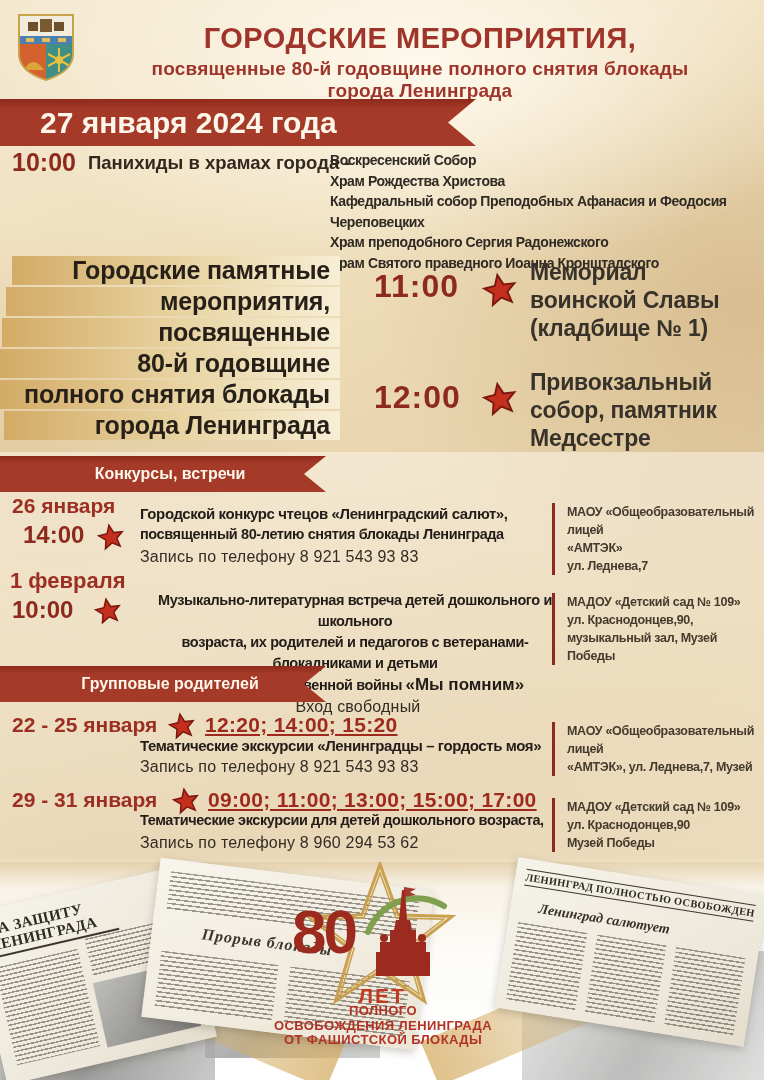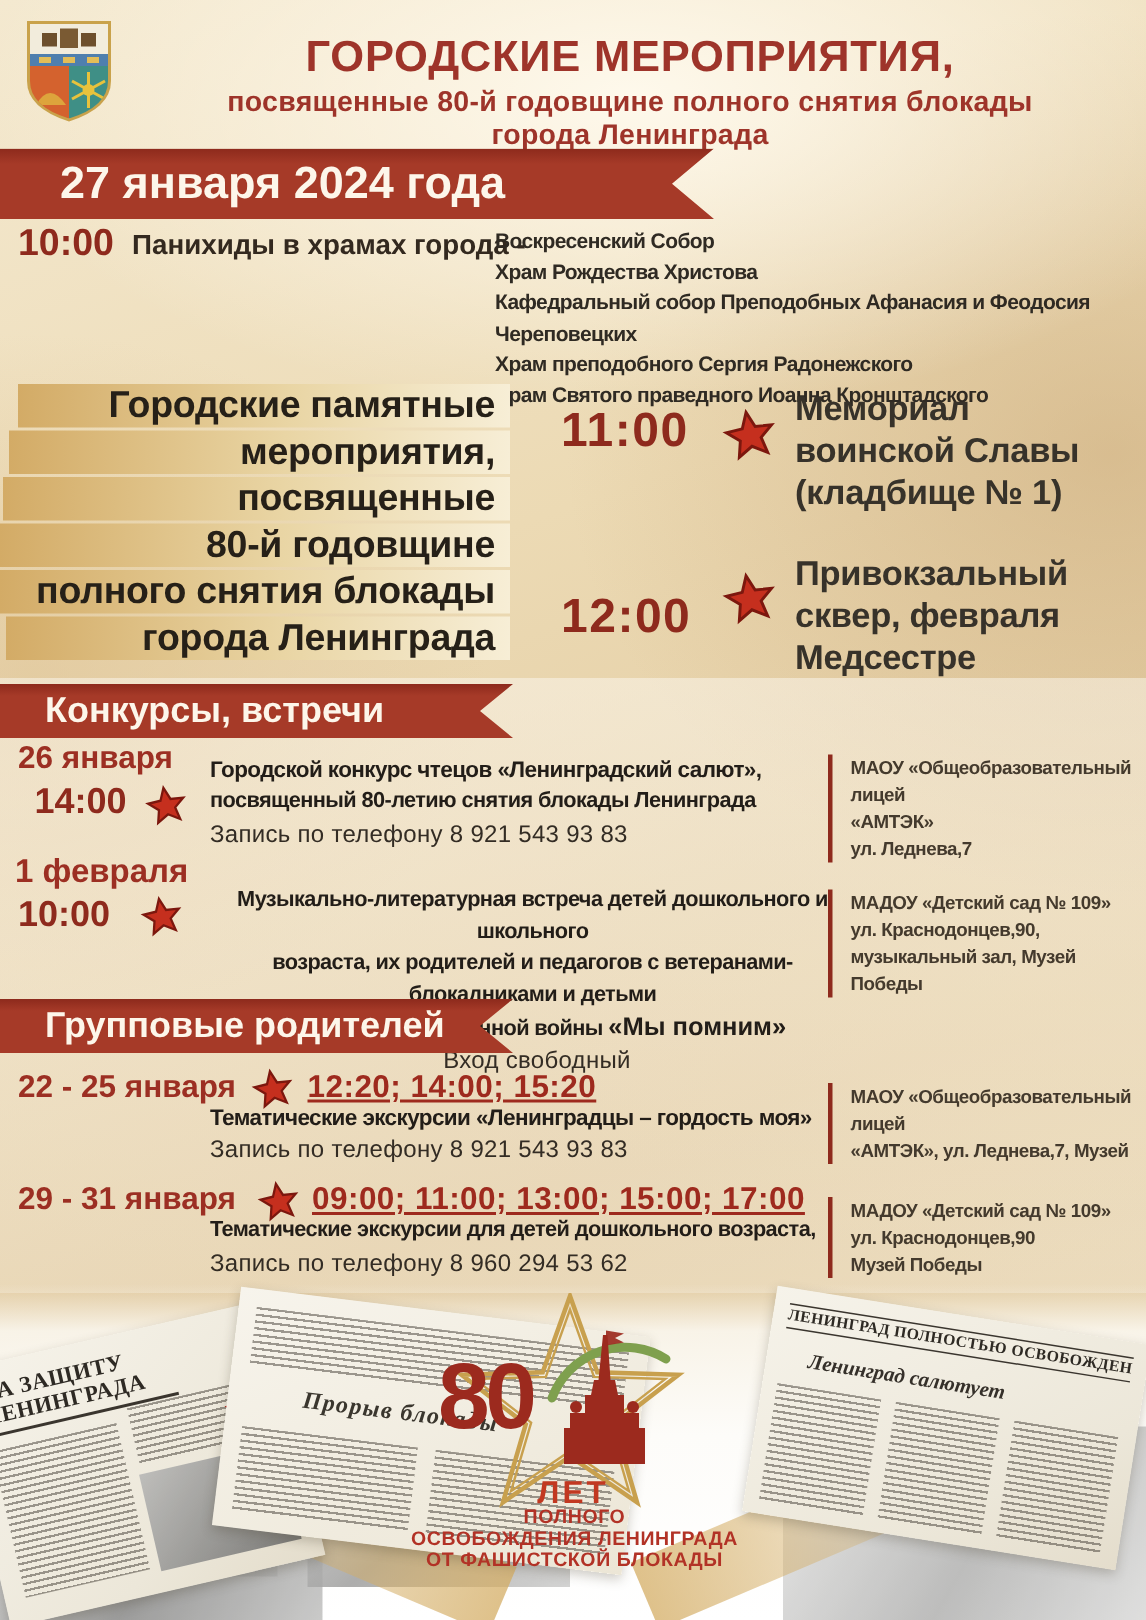--- a/index.html
+++ b/index.html
@@ -21,22 +21,22 @@
   .subtitle { font-size:19px; font-weight:bold; color:#9e342a; margin-top:3px; letter-spacing:.2px; }
 
   
   .ribbon {
     background:linear-gradient(to bottom,#8d2a1c 0,#a63a28 22%,#a63a28 100%);
     color:#fdf6ea; font-weight:bold; display:flex; align-items:center;
     clip-path:polygon(0 0,100% 0,calc(100% - 28px) 50%,100% 100%,0 100%);
     box-shadow:0 2px 4px rgba(80,40,20,.25);
   }
   .ribbon-date { left:0; top:99px; width:436px; height:47px; font-size:30px; padding-left:40px; }
-  .ribbon-sec  { width:312px; height:36px; font-size:24px; padding-left:30px;
-                 clip-path:polygon(0 0,100% 0,calc(100% - 22px) 50%,100% 100%,0 100%); }
+  .ribbon-sec  { width:312px; height:36px; font-size:16px; padding-left:14px;
+                 clip-path:polygon(0 0,100% 0,calc(100% - 22px) 50%,100% 100%,0 100%);justify-content:center; }
 
   
   .time-red { color:#8e2a1d; font-weight:bold; }
   .pan-label { font-size:18.5px; font-weight:bold; color:#33291f; }
   .church { font-size:14px; font-weight:bold; letter-spacing:-0.4px; color:#2f2a23; line-height:20.5px; }
 
   
   .gold-row {
     height:29px; margin-bottom:2px; display:flex; align-items:center; justify-content:flex-end;
     padding-right:10px; background:linear-gradient(90deg,#d3ab66 0%,#e9d5a4 55%,#f7eed6 100%);
@@ -162,27 +162,27 @@
   <div class="abs big-time" style="left:374px; top:268px;">11:00</div>
   <svg class="abs star" style="left:482px; top:272px;" width="36" height="36" viewBox="0 0 24 24">
     <path d="M12 1.8l2.9 6.9 7.3.5-5.5 4.7 1.7 7.1-6.4-3.9-6.4 3.9 1.7-7.1L1.8 9.2l7.3-.5z"></path>
     </svg>
   <div class="abs" style="left:530px; top:258px;">
     <div class="loc-line">Мемориал</div>
     <div class="loc-line">воинской Славы</div>
     <div class="loc-line">(кладбище № 1)</div>
   </div>
 
-  <div class="abs big-time" style="left:374px; top:392px;">12:00</div>
+  <div class="abs big-time" style="left:374px; top:379px;">12:00</div>
   <svg class="abs star" style="left:482px; top:381px;" width="36" height="36" viewBox="0 0 24 24">
     <path d="M12 1.8l2.9 6.9 7.3.5-5.5 4.7 1.7 7.1-6.4-3.9-6.4 3.9 1.7-7.1L1.8 9.2l7.3-.5z"></path>
     </svg>
   <div class="abs" style="left:530px; top:368px;">
     <div class="loc-line">Привокзальный</div>
-    <div class="loc-line">сквер, февраля</div>
+    <div class="loc-line">собор, памятник</div>
     <div class="loc-line">Медсестре</div>
   </div>
 
   <div class="abs" style="left:0; top:452px; width:764px; height:410px; background:linear-gradient(to bottom, rgba(252,248,240,.5), rgba(252,248,240,.3)); pointer-events:none;"></div>
 
   <div class="abs ribbon ribbon-sec" style="left:0; top:456px;">
     <span>Конкурсы, встречи</span>
   </div>
 
   <div class="abs date-red" style="left:12px; top:494px;">26 января</div>

